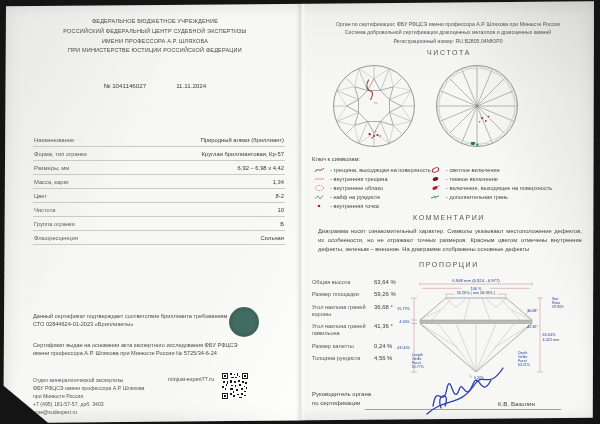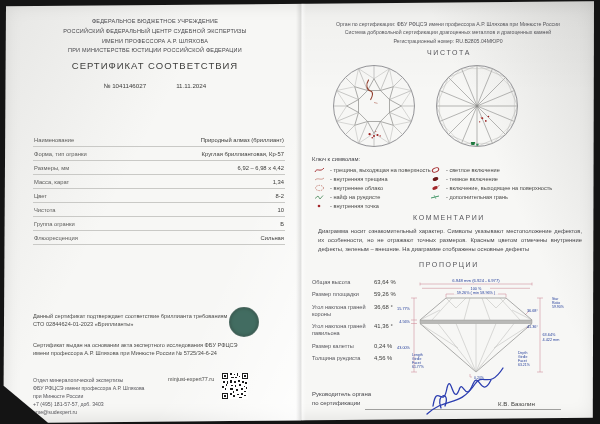--- a/index.html
+++ b/index.html
@@ -50,21 +50,20 @@
 
     <div class="shade-left"></div>
 
     <div class="abs ctr org" style="left:40px;top:17px;width:230px;">
       <div>ФЕДЕРАЛЬНОЕ БЮДЖЕТНОЕ УЧРЕЖДЕНИЕ</div>
       <div>РОССИЙСКИЙ ФЕДЕРАЛЬНЫЙ ЦЕНТР СУДЕБНОЙ ЭКСПЕРТИЗЫ</div>
       <div>ИМЕНИ ПРОФЕССОРА А.Р. ШЛЯХОВА</div>
       <div>ПРИ МИНИСТЕРСТВЕ ЮСТИЦИИ РОССИЙСКОЙ ФЕДЕРАЦИИ</div>
     </div>
 
-    <div class="abs ctr cert-title" style="left:35px;top:60px;width:240px;">СЕРТИФИКАТ СООТВЕТСТВИЯ</div>
 
     <div class="abs numrow" style="left:35px;top:82px;width:240px;">
       <span>№ 1041146027</span>
       <span>11.11.2024</span>
     </div>
 
     <div class="abs tbl" style="left:33px;top:133px;width:252px;">
       <div class="row">
         <span class="lab">Наименование</span>
         <span class="val">Природный алмаз (бриллиант)</span>

